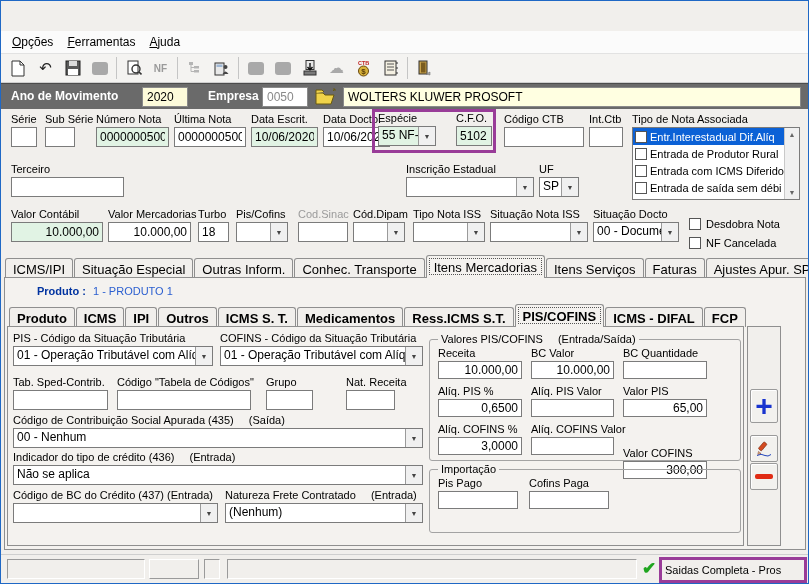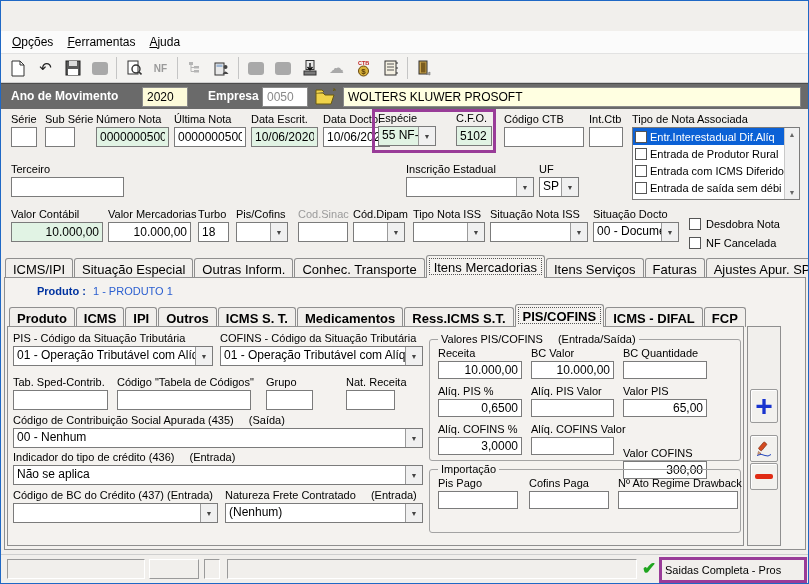--- a/index.html
+++ b/index.html
@@ -526,24 +526,20 @@
     <div class="lbl">Pis Pago</div>
     <input class="field" style="height: 18px;" value="">
   </div>
   <div class="abs grp" style="left:428px;top:468px;width:312px;height:64px;">
     <div class="grp-title">Importação</div>
   </div>
   <div class="abs fg" style="left:528px;top:476px;width:80px;">
     <div class="lbl">Cofins Paga</div>
     <input class="field" style="height: 18px;" value="">
   </div>
-  <div class="abs fg" style="left:617px;top:476px;width:120px;">
-    <div class="lbl">Nº Ato Regime Drawback</div>
-    <input class="field" style="height: 18px;" value="">
-  </div>
 
   <div class="abs panel" style="left:746px;top:325px;width:34px;height:220px;background:#f1efec;"></div>
   <div class="abs side-btn" style="left:749px;top:388px;width:28px;height:34px;">
     <span class="plus-g">+</span>
   </div>
   <div class="abs side-btn" style="left:749px;top:434px;width:28px;height:27px;">
     <svg width="18" height="16" viewBox="0 0 18 16">
       <rect x="6" y="1" width="4" height="9" rx="1" transform="rotate(40 8 5)" fill="#d34a20" stroke="#7a2a10" stroke-width="0.6"></rect>
       <path d="M3.5 10.5 l2.5 2 l-3.2 0.9 z" fill="#e8c8a0" stroke="#7a2a10" stroke-width="0.5"></path>
       <path d="M2 14.5 q4 -2.5 8 0 q3 1.5 6 -1" stroke="#2244bb" fill="none"></path>

